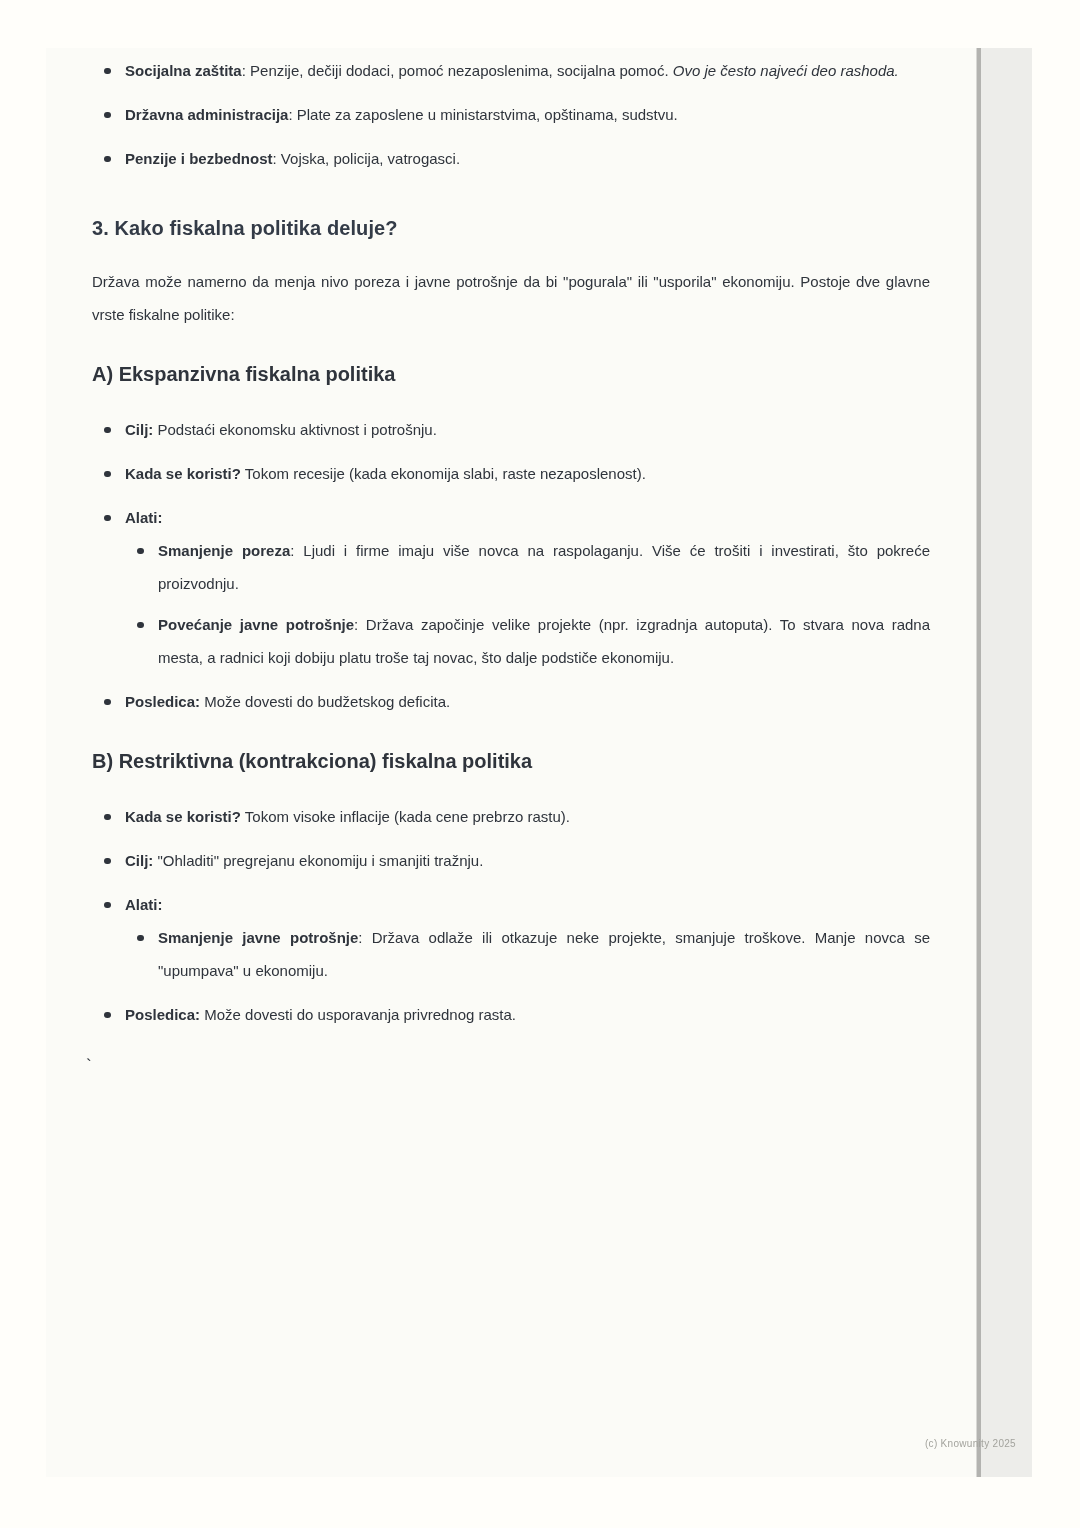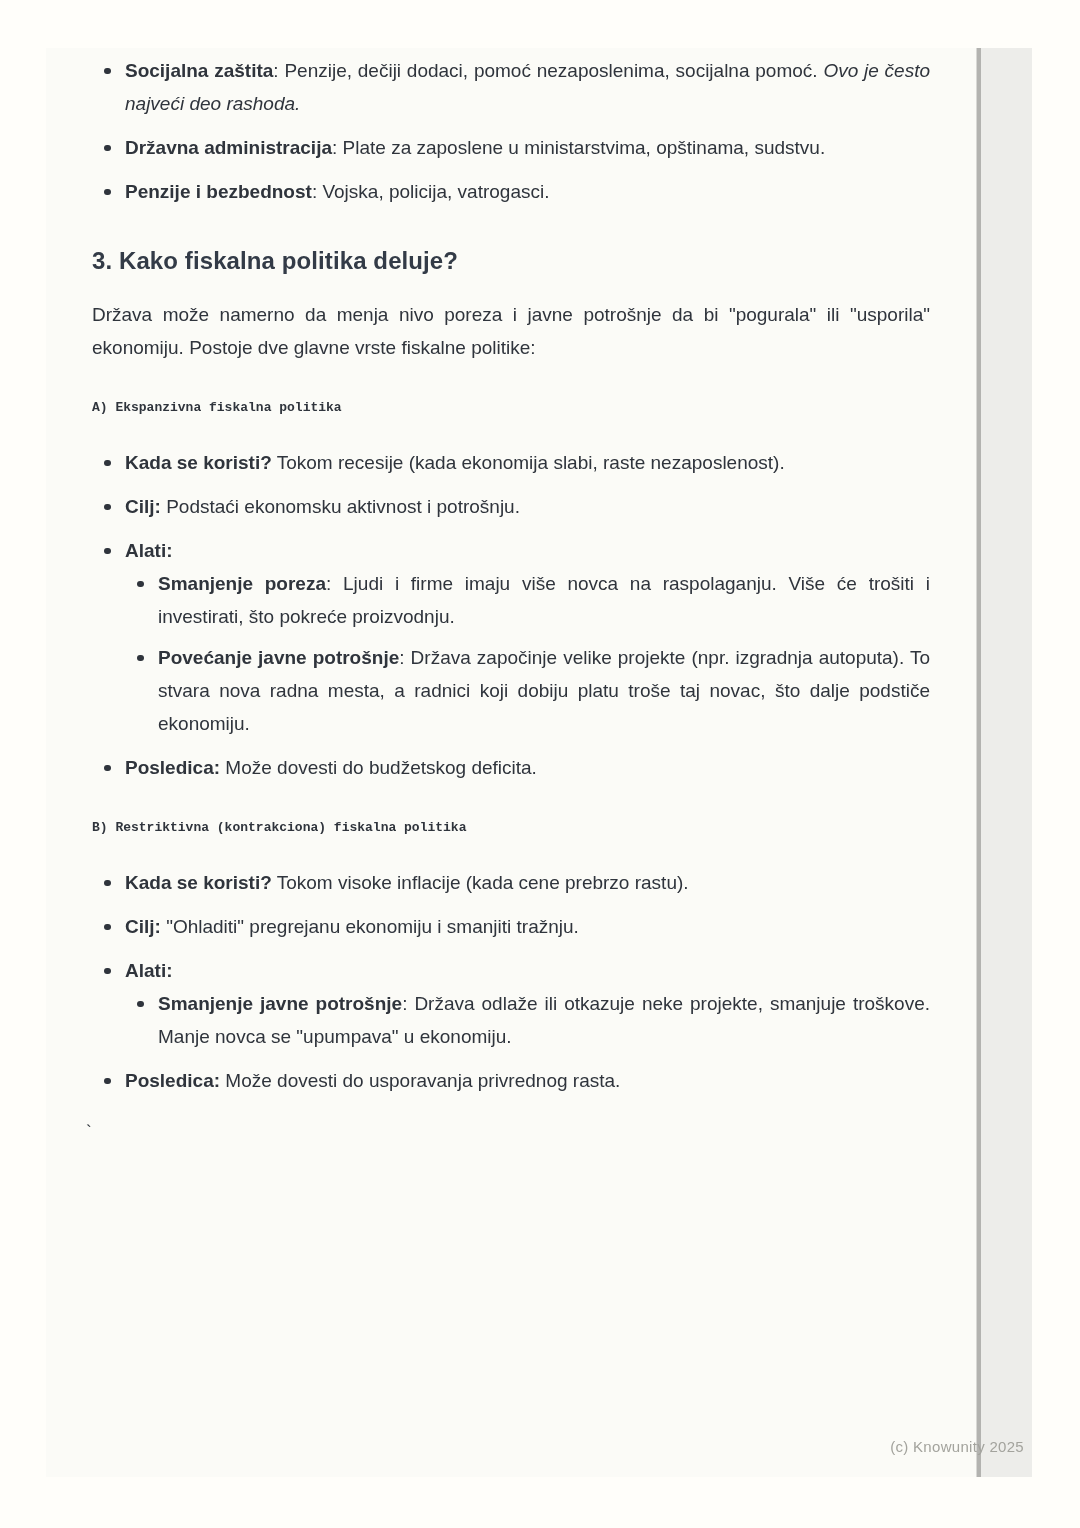--- a/index.html
+++ b/index.html
@@ -21,36 +21,35 @@
   }
   .scroll-divider{
     position:absolute;left:976px;top:48px;width:5px;height:1429px;
     background:var(--divider);border-left:1px solid #d8d8d5;
   }
   .scroll-track{
     position:absolute;left:981px;top:48px;width:51px;height:1429px;
     background:var(--track);
   }
   .watermark{
-    position:absolute;top:1438px;right:56px;z-index:5;
-    font-size:15px;color:var(--watermark);letter-spacing:0.3px;
+    position:absolute;top:1438px;right:64px;z-index:5;
+    font-size:10px;color:var(--watermark);letter-spacing:0.3px;
   }
   
   .content p, .content li{
-    font-size:19px;line-height:33px;text-align:justify;
+    font-size:15px;line-height:33px;text-align:justify;
   }
   .content p{margin:7px 0 27px;}
   .content h2{
-    font-size:24px;line-height:36px;font-weight:700;color:var(--heading);
+    font-size:20px;line-height:36px;font-weight:700;color:var(--heading);
     margin:35px 0 19px;letter-spacing:0.1px;
   }
   .content h3{
-    font-size:13px;line-height:33px;font-weight:700;color:var(--text);
+    font-size:20px;line-height:33px;font-weight:700;color:var(--text);
     margin:27px 0 22px;
-    font-family:Liberation Mono, monospace;
   }
   .content ul{list-style:none;margin:0 0 18px;padding:0;}
   .content ul.lvl1 > li{padding-left:33px;position:relative;margin-top:11px;}
   .content ul.lvl1 > li:first-child{margin-top:0;}
   .content ul.lvl2{margin:0 0 9px;}
   .content ul.lvl2 > li{padding-left:33px;position:relative;margin-top:8px;}
   .content ul.lvl2 > li:first-child{margin-top:0;}
   .content li::before{
     content:"";position:absolute;left:12px;top:13.5px;width:6.5px;height:6.5px;
     border-radius:50%;background:var(--text);
@@ -68,22 +67,22 @@
   <div class="content">
       <ul class="lvl1">
         <li><strong>Socijalna zaštita</strong>: Penzije, dečiji dodaci, pomoć nezaposlenima, socijalna pomoć. <em>Ovo je često najveći deo rashoda.</em></li>
         <li><strong>Državna administracija</strong>: Plate za zaposlene u ministarstvima, opštinama, sudstvu.</li>
         <li><strong>Penzije i bezbednost</strong>: Vojska, policija, vatrogasci.</li>
       </ul>
       <h2>3. Kako fiskalna politika deluje?</h2>
       <p>Država može namerno da menja nivo poreza i javne potrošnje da bi "pogurala" ili "usporila" ekonomiju. Postoje dve glavne vrste fiskalne politike:</p>
       <h3>A) Ekspanzivna fiskalna politika</h3>
       <ul class="lvl1">
+        <li><strong>Cilj:</strong> Podstaći ekonomsku aktivnost i potrošnju.</li>
         <li><strong>Kada se koristi?</strong> Tokom recesije (kada ekonomija slabi, raste nezaposlenost).</li>
-        <li><strong>Cilj:</strong> Podstaći ekonomsku aktivnost i potrošnju.</li>
         <li><strong>Alati:</strong><ul class="lvl2">
             <li><strong>Smanjenje poreza</strong>: Ljudi i firme imaju više novca na raspolaganju. Više će trošiti i investirati, što pokreće proizvodnju.</li>
             <li><strong>Povećanje javne potrošnje</strong>: Država započinje velike projekte (npr. izgradnja autoputa). To stvara nova radna mesta, a radnici koji dobiju platu troše taj novac, što dalje podstiče ekonomiju.</li>
           </ul></li>
         <li><strong>Posledica:</strong> Može dovesti do budžetskog deficita.</li>
       </ul>
       <h3>B) Restriktivna (kontrakciona) fiskalna politika</h3>
       <ul class="lvl1">
         <li><strong>Kada se koristi?</strong> Tokom visoke inflacije (kada cene prebrzo rastu).</li>
         <li><strong>Cilj:</strong> "Ohladiti" pregrejanu ekonomiju i smanjiti tražnju.</li>

